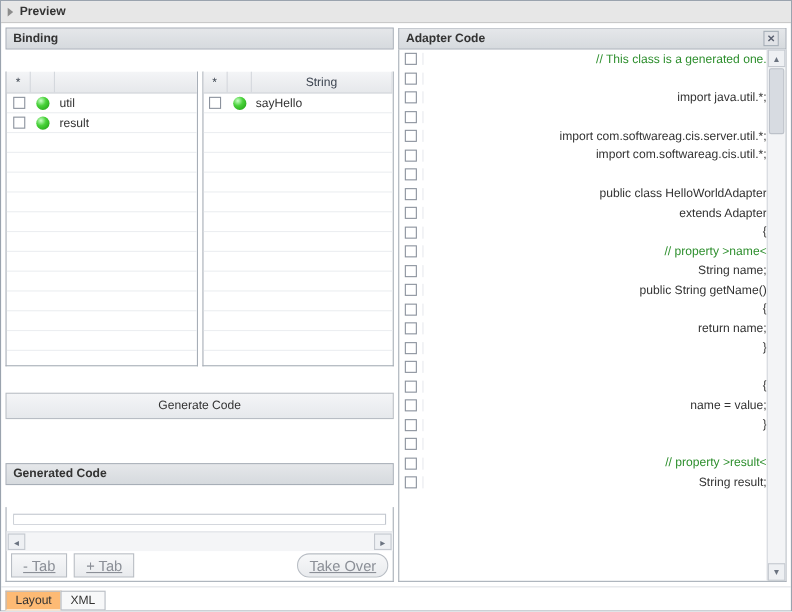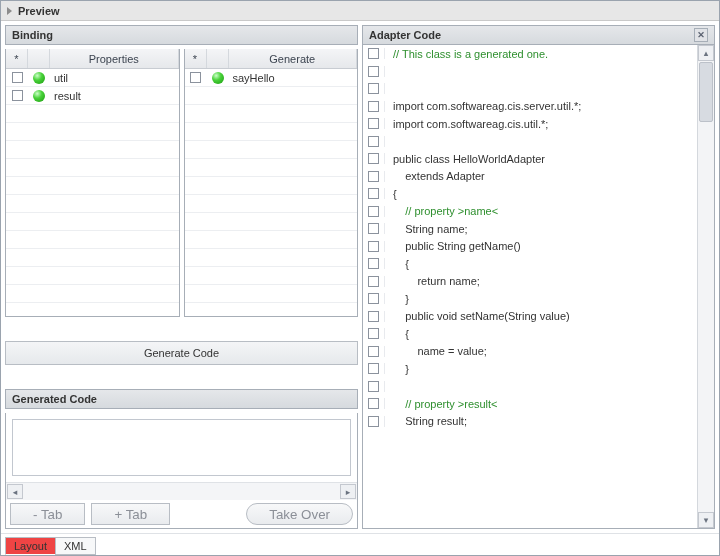--- a/index.html
+++ b/index.html
@@ -1,21 +1,21 @@
 <!DOCTYPE html>
 <html><head>
 <meta charset="utf-8">
 <style>
   * { box-sizing: border-box; }
   html, body { margin: 0; padding: 0; font-family: Verdana, Arial, sans-serif; font-size: 11px; color: #333; background: #fff; }
   .window { width: 720px; height: 556px; border: 1px solid #9aa3ae; background: #fff; display: flex; flex-direction: column; }
   .titlebar { height: 20px; background: #e7e7e7; border-bottom: 1px solid #c9c9c9; display: flex; align-items: center; padding: 0 6px; font-weight: bold; font-size: 11px; }
   .title-chevron { width: 0; height: 0; border-top: 4px solid transparent; border-bottom: 4px solid transparent; border-left: 5px solid #8c8c8c; margin-right: 6px; }
   .content { flex: 1; display: flex; flex-direction: row; gap: 4px; padding: 4px; min-height: 0; }
-  .left-col { flex: 1; min-width: 0; display: flex; flex-direction: column; gap: 4px; }
+  .left-col { flex: 1; min-width: 0; display: flex; flex-direction: column; gap: 20px; }
   .right-col { flex: 1; min-width: 0; display: flex; flex-direction: column; }
   .panel-head { background: linear-gradient(#e5e7ea, #d6dade); border: 1px solid #a7aeb7; height: 20px; display: flex; align-items: center; justify-content: space-between; padding: 0 6px; font-weight: bold; }
   .panel-head .x-icon { width: 14px; height: 14px; border: 1px solid #a6aeb7; background: #e1e3e7; display: flex; align-items: center; justify-content: center; font-size: 9px; color: #5a6170; cursor: pointer; }
   .binding-body { flex: 0 0 auto; display: flex; flex-direction: column; }
   .tables-row { display: flex; gap: 4px; height: 268px; }
   .table-wrap { flex: 1; border: 1px solid #a7aeb7; border-top: none; background: #fff; overflow: hidden; display: flex; flex-direction: column; }
   .thead-row { display: flex; height: 20px; background: linear-gradient(#f4f5f7,#e6e8eb); border-bottom: 1px solid #c8ccd2; }
   .th { display: flex; align-items: center; justify-content: center; border-right: 1px solid #d4d8dd; font-weight: normal; color: #3c4450; }
   .th.star { width: 22px; flex: none; }
   .th.dot { width: 22px; flex: none; }
@@ -29,37 +29,37 @@
   .green-dot { width: 12px; height: 12px; border-radius: 50%; background: radial-gradient(circle at 35% 30%, #caffc7 0%, #49d23a 40%, #1a9a0e 100%); }
   .gen-btn-row { height: 24px; margin-top: 24px; background: linear-gradient(#f4f5f7,#e6e9ec); border: 1px solid #b8bdc4; display: flex; align-items: center; justify-content: center; cursor: pointer; }
   .gen-code-head { margin-top: 20px; }
   .gen-code-body { flex: 1; display: flex; flex-direction: column; border: 1px solid #a7aeb7; border-top: none; background: #fff; min-height: 0; }
   .gen-textarea { flex: 1; margin: 6px; border: 1px solid #c2c7cf; padding: 4px; overflow: auto; font-family: Verdana, Arial, sans-serif; font-size: 11px; resize: none; outline: none; }
   .hscroll-stub { height: 18px; border-top: 1px solid #dfe2e6; background: #f4f5f7; position: relative; }
   .hscroll-stub .left-btn, .hscroll-stub .right-btn { position: absolute; top: 1px; width: 16px; height: 15px; border: 1px solid #c4c8cf; background: #eef0f3; display: flex; align-items: center; justify-content: center; color: #6b7380; font-size: 9px; }
   .hscroll-stub .left-btn { left: 1px; }
   .hscroll-stub .right-btn { right: 1px; }
   .btn-row { height: 28px; display: flex; align-items: center; gap: 6px; padding: 0 4px; }
-  .btn { height: 22px; border: 1px solid #b8bdc4; background: linear-gradient(#f7f8f9,#e9ebee); color: #8b8f97; padding: 0 22px; cursor: default; }
+  .btn { height: 22px; border: 1px solid #b8bdc4; background: linear-gradient(#f7f8f9,#e9ebee); color: #8b8f97; padding: 0 10px; cursor: default; text-decoration: underline; }
   .btn.takeover { margin-left: auto; border-radius: 11px; }
   .adapter-body { flex: 1; border: 1px solid #a7aeb7; border-top: none; display: flex; min-height: 0; }
-  .adapter-scroll { flex: 1; overflow: hidden; position: relative; }
+  .adapter-scroll { flex: 1; overflow: hidden; position: relative; text-align: right; }
   .adapter-lines { }
   .code-row { display: flex; height: 17.5px; align-items: center; }
   .code-row .cell-chk { width: 22px; flex: none; display: flex; align-items: center; justify-content: center; border-right: 1px solid #e8eaee; }
   .code-row .cell-code { flex: 1; padding-left: 8px; white-space: pre; font-family: Verdana, Arial, sans-serif; font-size: 11px; color: #333; }
   .code-row .cell-code.comment { color: #2e8f2e; }
   .vscroll { width: 17px; border-left: 1px solid #d4d8dd; background: #f3f4f6; position: relative; }
   .vscroll .up-btn, .vscroll .down-btn { position: absolute; left: 0; width: 16px; height: 16px; border: 1px solid #c4c8cf; background: #eef0f3; display: flex; align-items: center; justify-content: center; font-size: 9px; color: #6b7380; }
   .vscroll .up-btn { top: 0; }
   .vscroll .down-btn { bottom: 0; }
   .vscroll .thumb { position: absolute; left: 1px; width: 14px; top: 17px; height: 60px; background: #d7dbe1; border: 1px solid #bcc1c9; border-radius: 2px; }
   .bottom-tabs { height: 22px; border-top: 1px solid #dfe2e6; display: flex; align-items: flex-end; padding-left: 4px; }
   .tab { height: 18px; padding: 0 8px; border: 1px solid #b8bdc4; border-top: 1px solid #b8bdc4; background: #f7f8f9; margin-right: -1px; display: flex; align-items: center; cursor: pointer; font-size: 11px; }
-  .tab.active { background: #ef4444; border-bottom: 1px solid #fff; }
+  .tab.active { background: #fdba74; border-bottom: 1px solid #fff; }
 </style>
 </head>
 <body>
 
 <div class="window">
   <div class="titlebar">
     <span class="title-chevron"></span>
     <span>Preview</span>
   </div>
 
@@ -71,21 +71,20 @@
         <span>Binding</span>
       </div>
 
       <div class="binding-body">
         <div class="tables-row">
 
           <div class="table-wrap">
             <div class="thead-row">
               <div class="th star">*</div>
               <div class="th dot"></div>
-              <div class="th text">Properties</div>
             </div>
             <div class="tbody" id="props-body">
                 <div class="trow">
                   <div class="cell-star">
                     <div class="chk"></div>
                   </div>
                   <div class="cell-dot">
                     <div class="green-dot"></div>
                   </div>
                   <div class="cell-text">util</div>
@@ -154,21 +153,21 @@
                   <div class="cell-dot"></div>
                   <div class="cell-text"></div>
                 </div>
               </div>
           </div>
 
           <div class="table-wrap">
             <div class="thead-row">
               <div class="th star">*</div>
               <div class="th dot"></div>
-              <div class="th text">Generate</div>
+              <div class="th text">String</div>
             </div>
             <div class="tbody" id="methods-body">
                 <div class="trow">
                   <div class="cell-star">
                     <div class="chk"></div>
                   </div>
                   <div class="cell-dot">
                     <div class="green-dot"></div>
                   </div>
                   <div class="cell-text">sayHello</div>
@@ -278,20 +277,26 @@
               <div class="code-row">
                 <div class="cell-chk">
                   <div class="chk"></div>
                 </div>
                 <div class="cell-code"></div>
               </div>
               <div class="code-row">
                 <div class="cell-chk">
                   <div class="chk"></div>
                 </div>
+                <div class="cell-code">import java.util.*;</div>
+              </div>
+              <div class="code-row">
+                <div class="cell-chk">
+                  <div class="chk"></div>
+                </div>
               </div>
               <div class="code-row">
                 <div class="cell-chk">
                   <div class="chk"></div>
                 </div>
                 <div class="cell-code">import com.softwareag.cis.server.util.*;</div>
               </div>
               <div class="code-row">
                 <div class="cell-chk">
                   <div class="chk"></div>
@@ -355,21 +360,20 @@
               <div class="code-row">
                 <div class="cell-chk">
                   <div class="chk"></div>
                 </div>
                 <div class="cell-code">    }</div>
               </div>
               <div class="code-row">
                 <div class="cell-chk">
                   <div class="chk"></div>
                 </div>
-                <div class="cell-code">    public void setName(String value)</div>
               </div>
               <div class="code-row">
                 <div class="cell-chk">
                   <div class="chk"></div>
                 </div>
                 <div class="cell-code">    {</div>
               </div>
               <div class="code-row">
                 <div class="cell-chk">
                   <div class="chk"></div>

